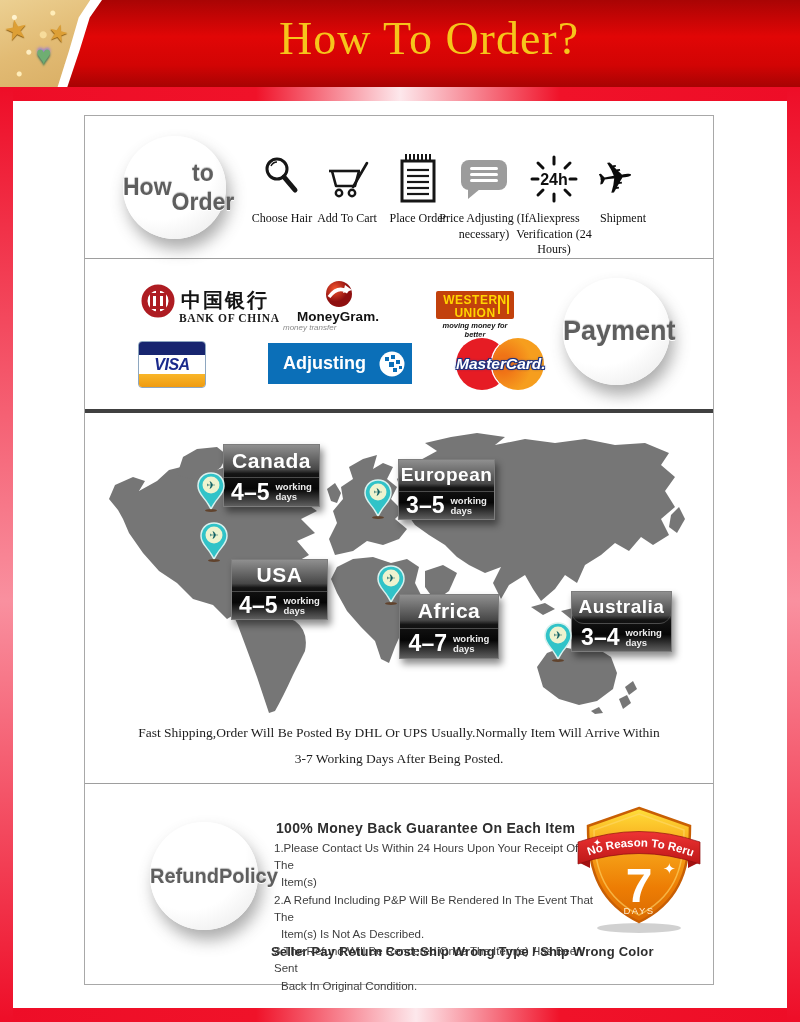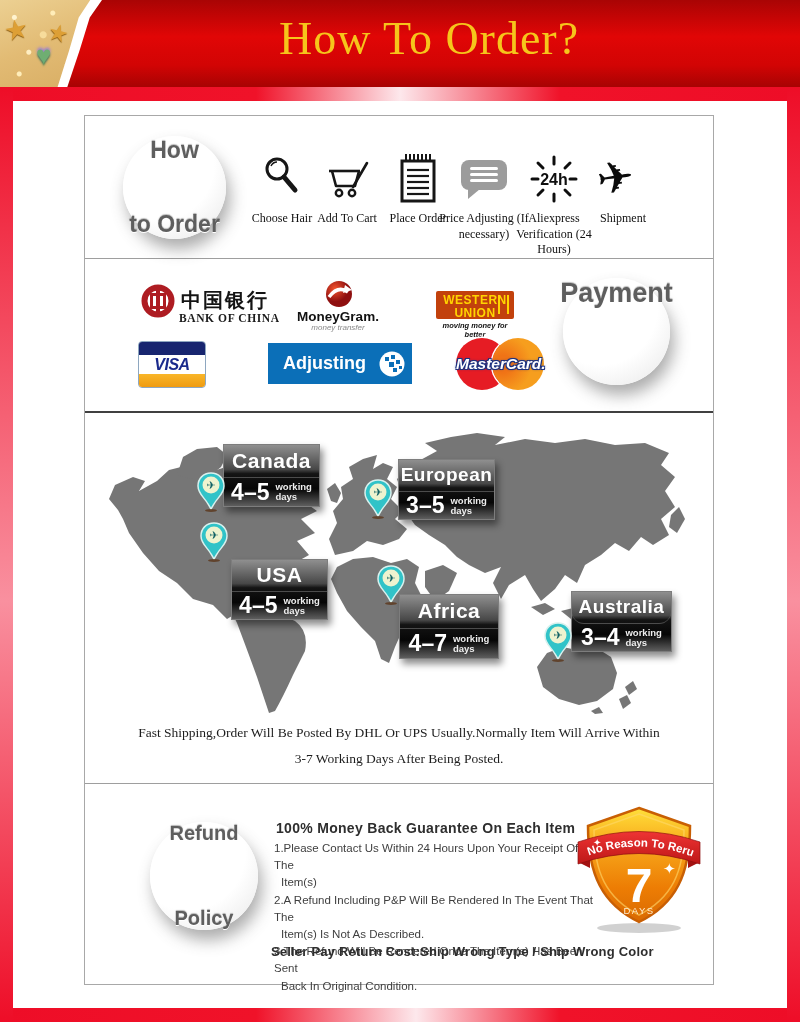--- a/index.html
+++ b/index.html
@@ -35,44 +35,44 @@
      background:linear-gradient(90deg,#ee0d27 0%,#f01229 32%,#fde8ec 52%,#f01229 70%,#ee0d27 100%);}
   .frame-left{position:absolute;left:0;top:87px;width:13px;height:935px;
      background:linear-gradient(180deg,#ee0d27 0%,#f9909f 55%,#ee0d27 100%);}
   .frame-right{position:absolute;left:787px;top:87px;width:13px;height:935px;
      background:linear-gradient(180deg,#ee0d27 0%,#f9909f 55%,#ee0d27 100%);}
   
   .panel{position:absolute;left:84px;top:115px;width:628px;height:868px;background:#fff;
          border:1px solid #a8a8a8;}
   .section{position:relative;width:100%;box-sizing:border-box;}
   .sec-steps{height:143px;border-bottom:1px solid #9e9e9e;}
-  .sec-payment{height:154px;border-bottom:2px solid #404040;}
+  .sec-payment{height:154px;border-bottom:4px solid #404040;}
   .sec-map{height:371px;border-bottom:1px solid #9e9e9e;}
   .sec-refund{height:198px;}
   
   .circle{position:absolute;border-radius:50%;
      background:radial-gradient(circle at 35% 28%,#ffffff 55%,#f0f0f0 82%,#e3e3e3 100%);
      box-shadow:4px 10px 16px rgba(70,70,70,.45);
-     display:flex;flex-direction:column;align-items:center;justify-content:space-between;
+     display:flex;flex-direction:row;align-items:center;justify-content:flex-start;
      color:#5e5e5e;font-weight:700;text-align:center;
      text-shadow:0 1px 0 #fff,0 -1px 1px rgba(0,0,0,.28);}
   
   .step-label{position:absolute;font-family:"Liberation Serif",serif;font-size:12px;color:#101010;
               text-align:center;line-height:1.3;}
   .icon-abs{position:absolute;}
   .bubble{position:absolute;width:46px;height:30px;background:#9c9c9c;border-radius:8px;}
   .bubble .bar{position:absolute;left:9px;width:28px;height:3px;background:#fff;border-radius:2px;}
   .bubble .tail{position:absolute;left:7px;bottom:-9px;width:0;height:0;
       border-left:12px solid #9c9c9c;border-bottom:10px solid transparent;}
   .plane-glyph{position:absolute;font-size:44px;color:#0c0c0c;line-height:1;transform:rotate(-8deg);}
   
   .boc-cn{position:absolute;font-size:20px;color:#141414;font-family:"Liberation Serif",serif;font-weight:700;letter-spacing:2px;}
   .boc-en{position:absolute;font-family:"Liberation Serif",serif;font-weight:700;font-size:11.5px;color:#1b1b1b;letter-spacing:.6px;}
   .mg-name{position:absolute;font-weight:700;font-size:13.5px;color:#111;text-align:center;width:110px;}
-  .mg-tag{position:absolute;font-style:italic;font-size:8px;color:#8a8a8a;text-align:center;width:110px;}
+  .mg-tag{position:absolute;font-style:italic;font-size:8px;color:#8a8a8a;text-align:left;width:110px;}
   .wu-box{position:absolute;width:78px;height:28px;background:#c2410c;border-radius:2px;color:#ffd400;
           font-weight:700;font-size:12px;line-height:1.1;text-align:center;padding-top:3px;box-sizing:border-box;letter-spacing:.5px;}
   .wu-bars{position:absolute;right:5px;top:4px;width:7px;height:19px;
            border-left:2px solid #ffd400;border-right:2px solid #ffd400;}
   .wu-tag{position:absolute;font-size:7.5px;font-weight:700;font-style:italic;color:#111;width:82px;text-align:center;}
   .visa{position:absolute;width:66px;height:45px;border:1px solid #8ea7c0;border-radius:4px;overflow:hidden;background:#fff;}
   .visa-top{height:13px;background:#17256f;}
   .visa-mid{height:19px;display:flex;align-items:center;justify-content:center;
             font-style:italic;font-weight:900;font-size:16px;color:#1a2a8c;letter-spacing:-.5px;}
   .visa-bot{height:13px;background:linear-gradient(180deg,#f9b628,#ef9b11);}

